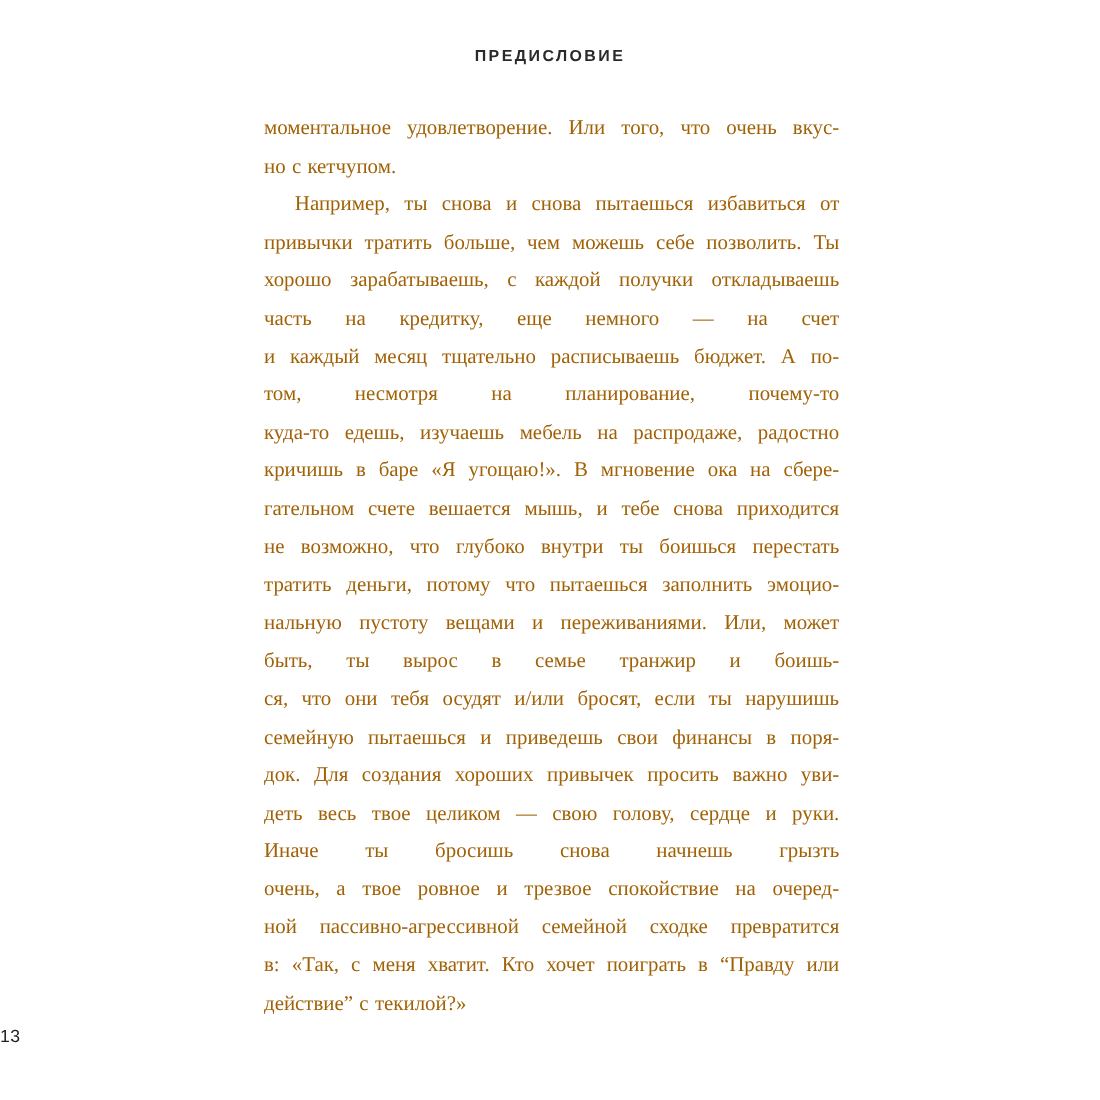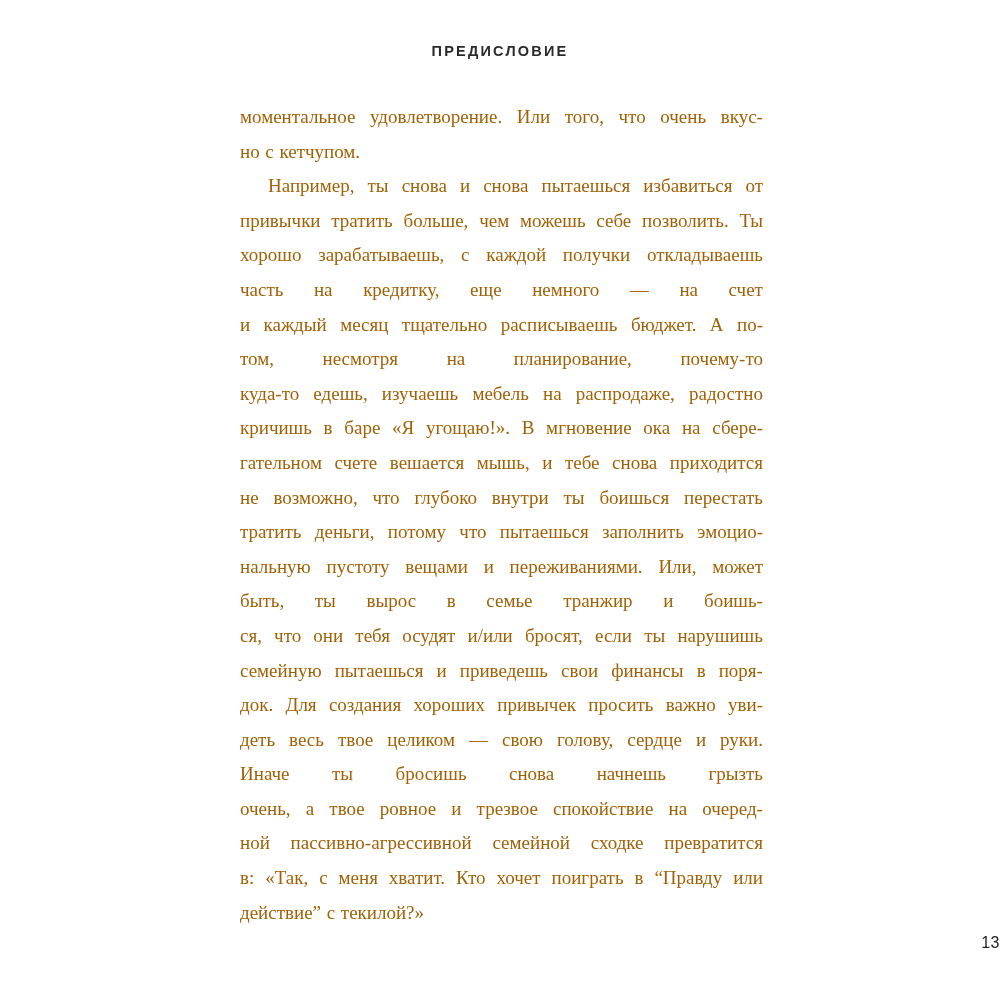--- a/index.html
+++ b/index.html
@@ -84,21 +84,21 @@
   .line.flush .w + .w {
     margin-left: 0.30em;
   }
 
   
   .folio {
     position: absolute;
     top: 934px;
     left: 0;
     width: 1000px;
-    text-align: right;
+    text-align: left;
     font-family: "Liberation Sans", "DejaVu Sans", sans-serif;
     font-size: 16px;
     font-weight: 400;
     color: #232323;
     letter-spacing: 0.5px;
   }
 </style>
 </head>
 <body style="background: rgb(255, 255, 255);">
 

